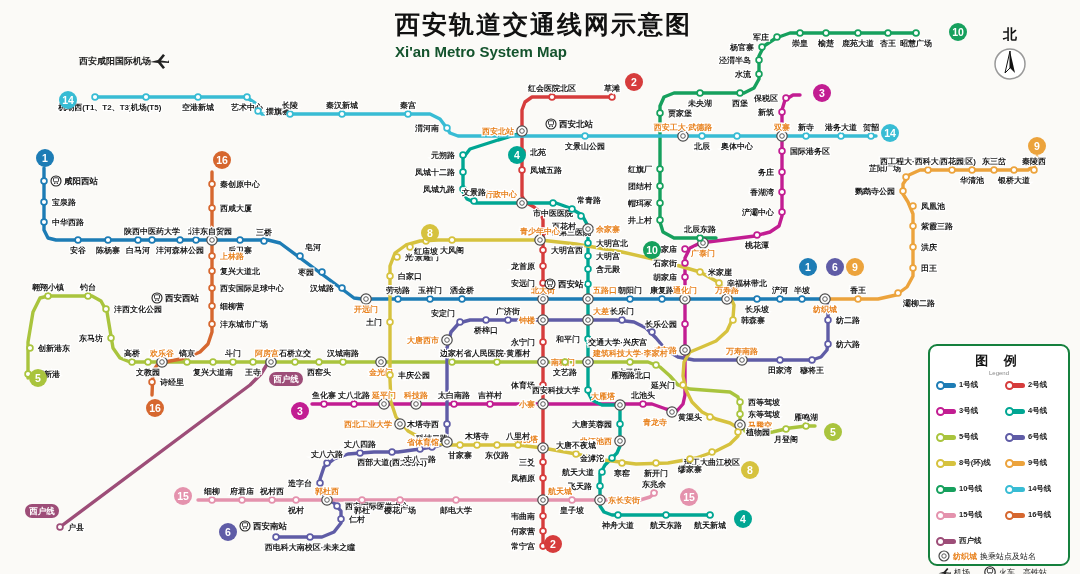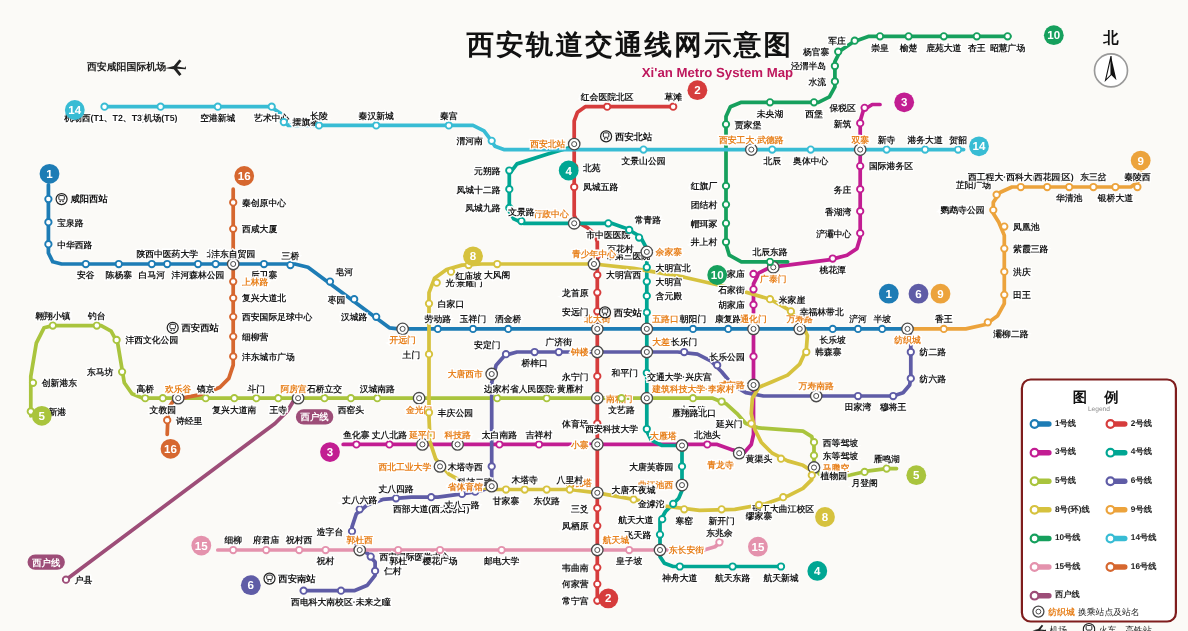--- a/index.html
+++ b/index.html
@@ -1,23 +1,23 @@
 <!DOCTYPE html>
 <html><head>
 <meta charset="utf-8">
 <style>
   html,body{margin:0;padding:0;background:#efece8;font-family:"Liberation Sans","DejaVu Sans",sans-serif;}
   #stage{position:relative;width:1080px;height:574px;background:#fbfaf7;overflow:hidden;}
   #metro{position:absolute;left:0;top:0;}
-  #title-block{position:absolute;left:395px;top:24px;width:310px;text-align:right;margin-left:16px;}
+  #title-block{position:absolute;left:395px;top:8px;width:310px;text-align:left;}
   #title-zh{font-size:25px;font-weight:bold;color:#111;letter-spacing:2px;}
-  #title-en{font-size:12px;font-weight:bold;color:#be185d;margin-top:2px;}
+  #title-en{font-size:15px;font-weight:bold;color:#14532d;margin-top:2px;}
   #north{position:absolute;left:985px;top:26px;width:50px;text-align:center;color:#111;}
   #north .n-label{font-size:14px;font-weight:bold;}
-  #legend{position:absolute;left:928px;top:344px;width:142px;height:222px;background:#fff;border:2px solid #7f1d1d;border-radius:9px;box-sizing:border-box;padding:6px 8px 2px 8px;}
+  #legend{position:absolute;left:928px;top:344px;width:142px;height:222px;background:#fff;border:2px solid #15803d;border-radius:9px;box-sizing:border-box;padding:6px 8px 2px 8px;}
   #legend-title{text-align:center;font-size:13px;font-weight:bold;color:#111;letter-spacing:6px;}
   #legend-sub{text-align:center;font-size:6px;color:#888;margin-bottom:4px;}
   #legend-entries{display:grid;grid-template-columns:1fr 1fr;row-gap:3px;column-gap:2px;gap:16px;}
   .lg-entry{display:flex;align-items:center;height:10px;}
   .sw{display:inline-block;width:18px;height:5px;border-radius:3px;position:relative;margin-right:3px;flex:none;}
   .sw i{position:absolute;left:-2px;top:-2px;width:9px;height:9px;background:#fff;border:2.2px solid;border-radius:50%;box-sizing:border-box;}
   .lg-label{font-size:7.5px;font-weight:bold;color:#222;white-space:nowrap;}
   .lg-row{display:flex;align-items:center;margin-top:4px;gap:3px;}
   .orange{color:#e8821e;font-weight:bold;font-size:8px;}
   .lg-text{font-size:8px;font-weight:normal;color:#222;}

